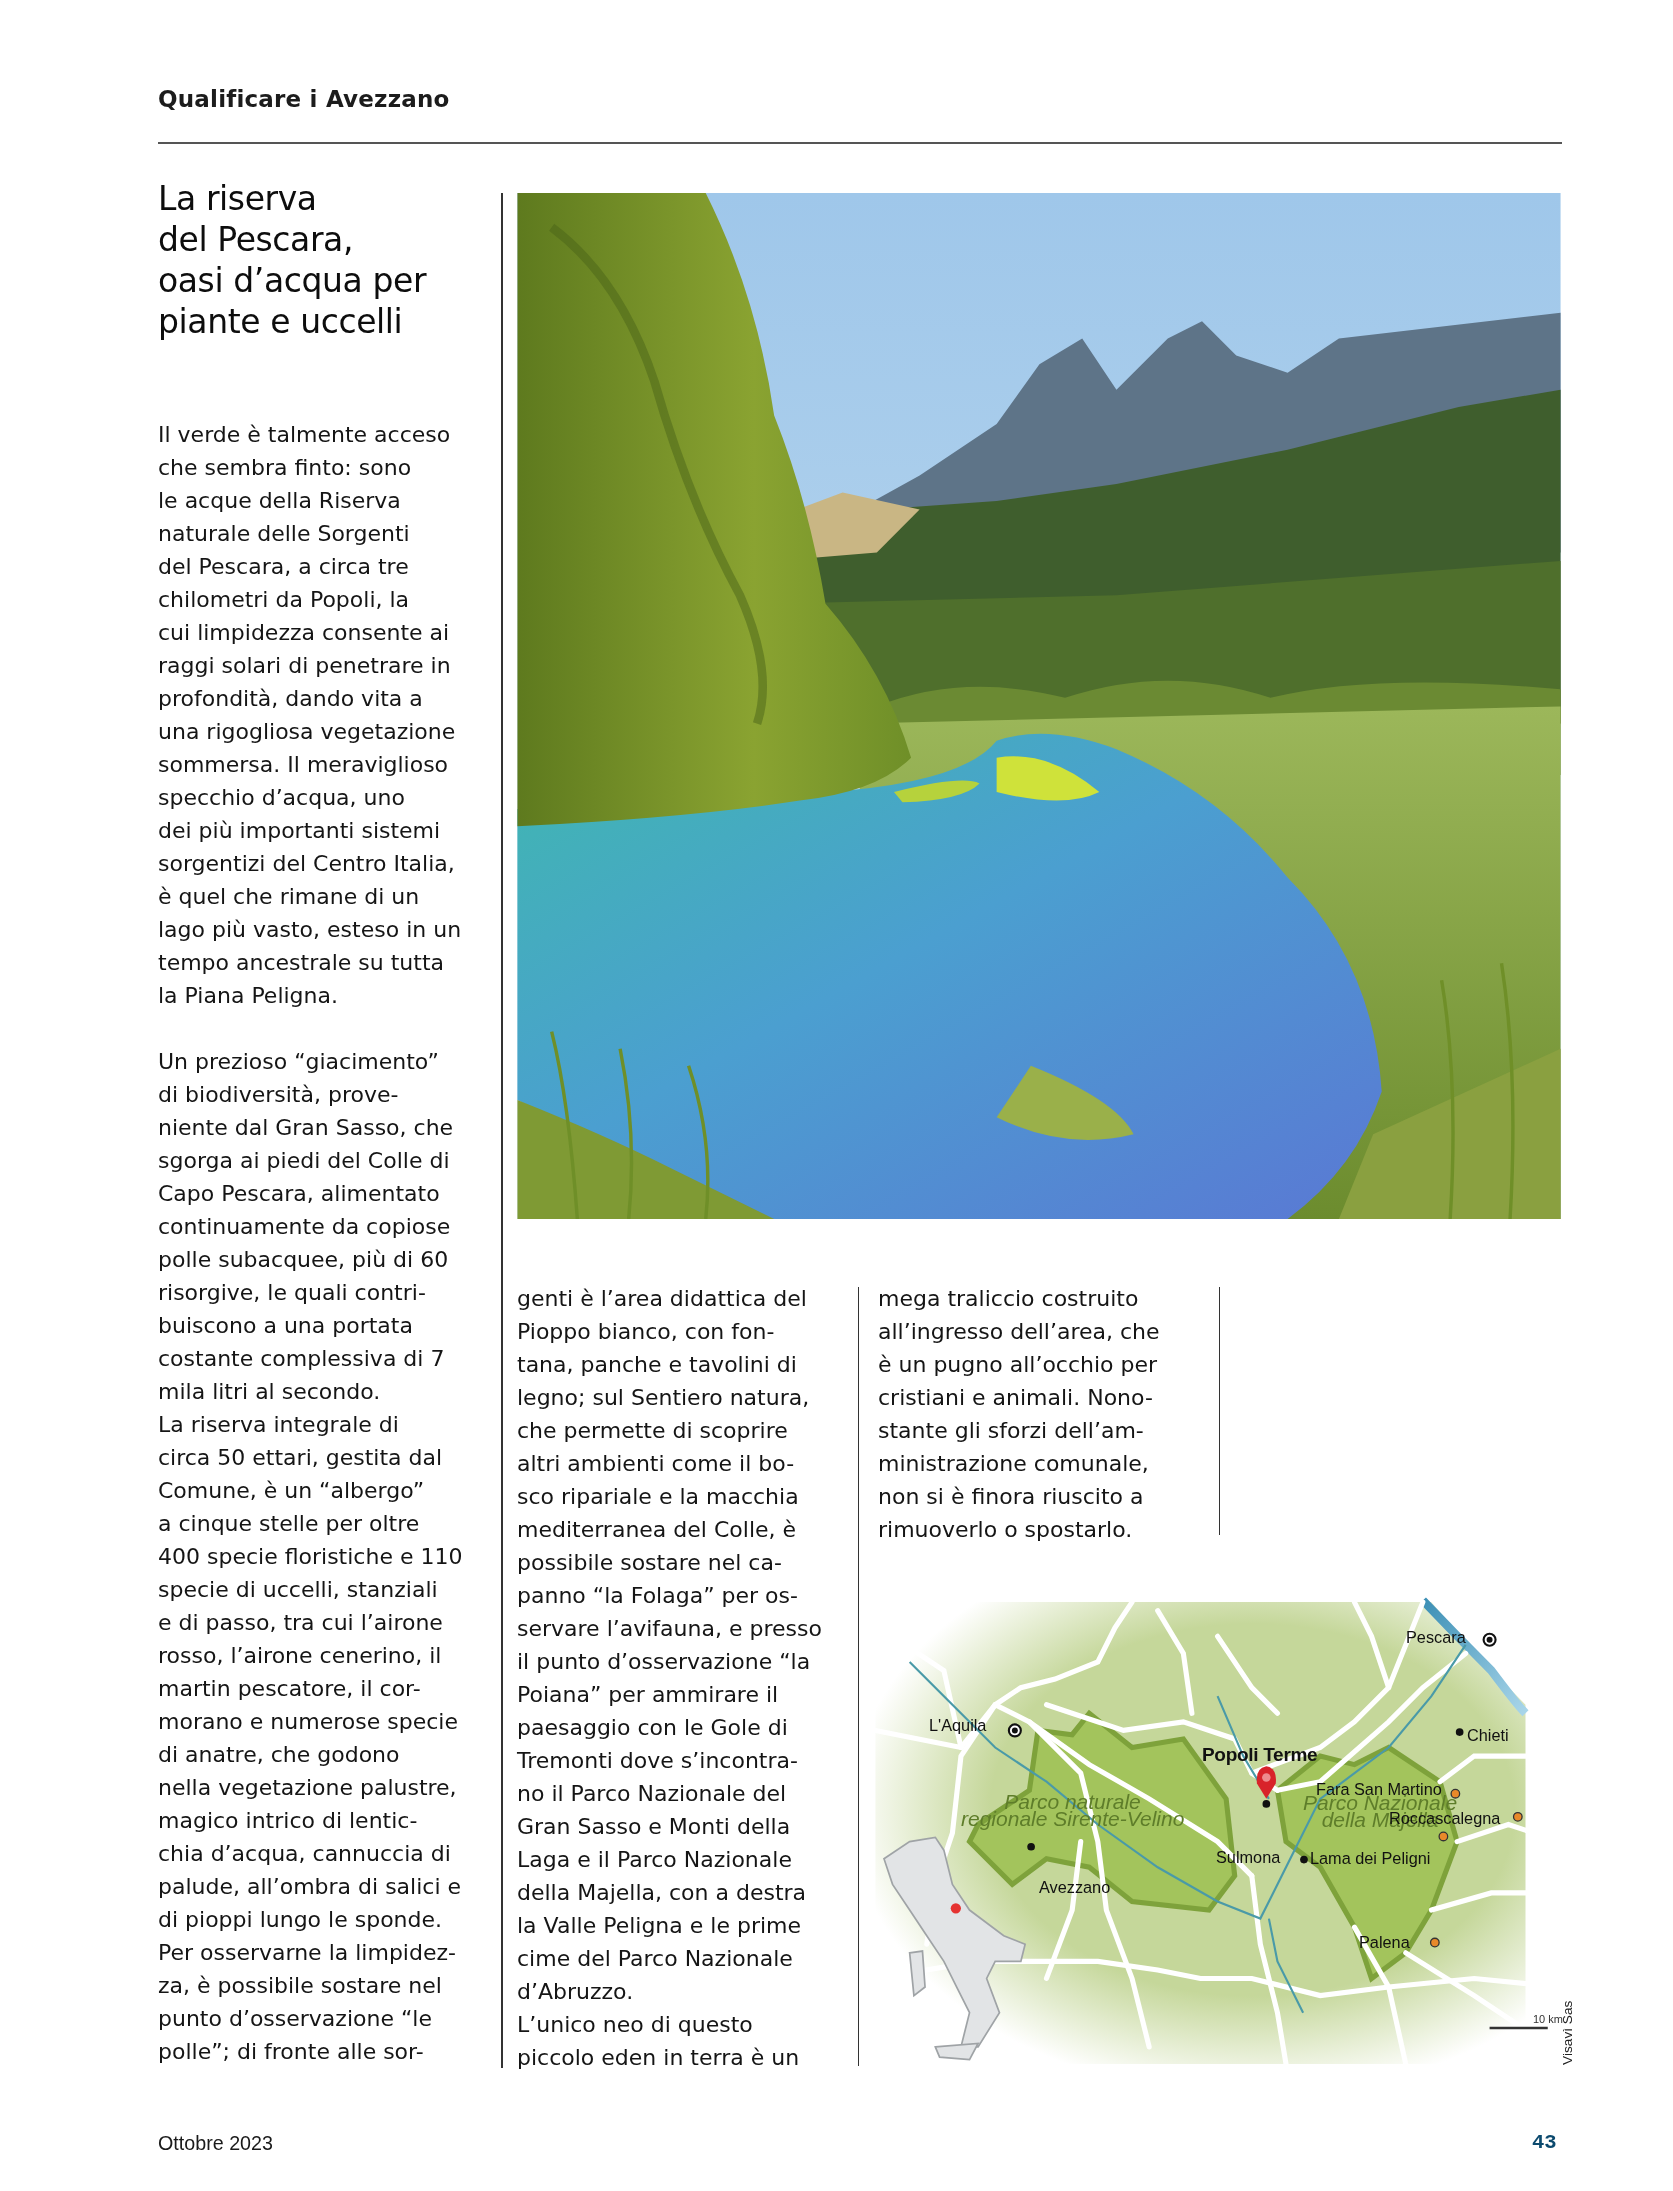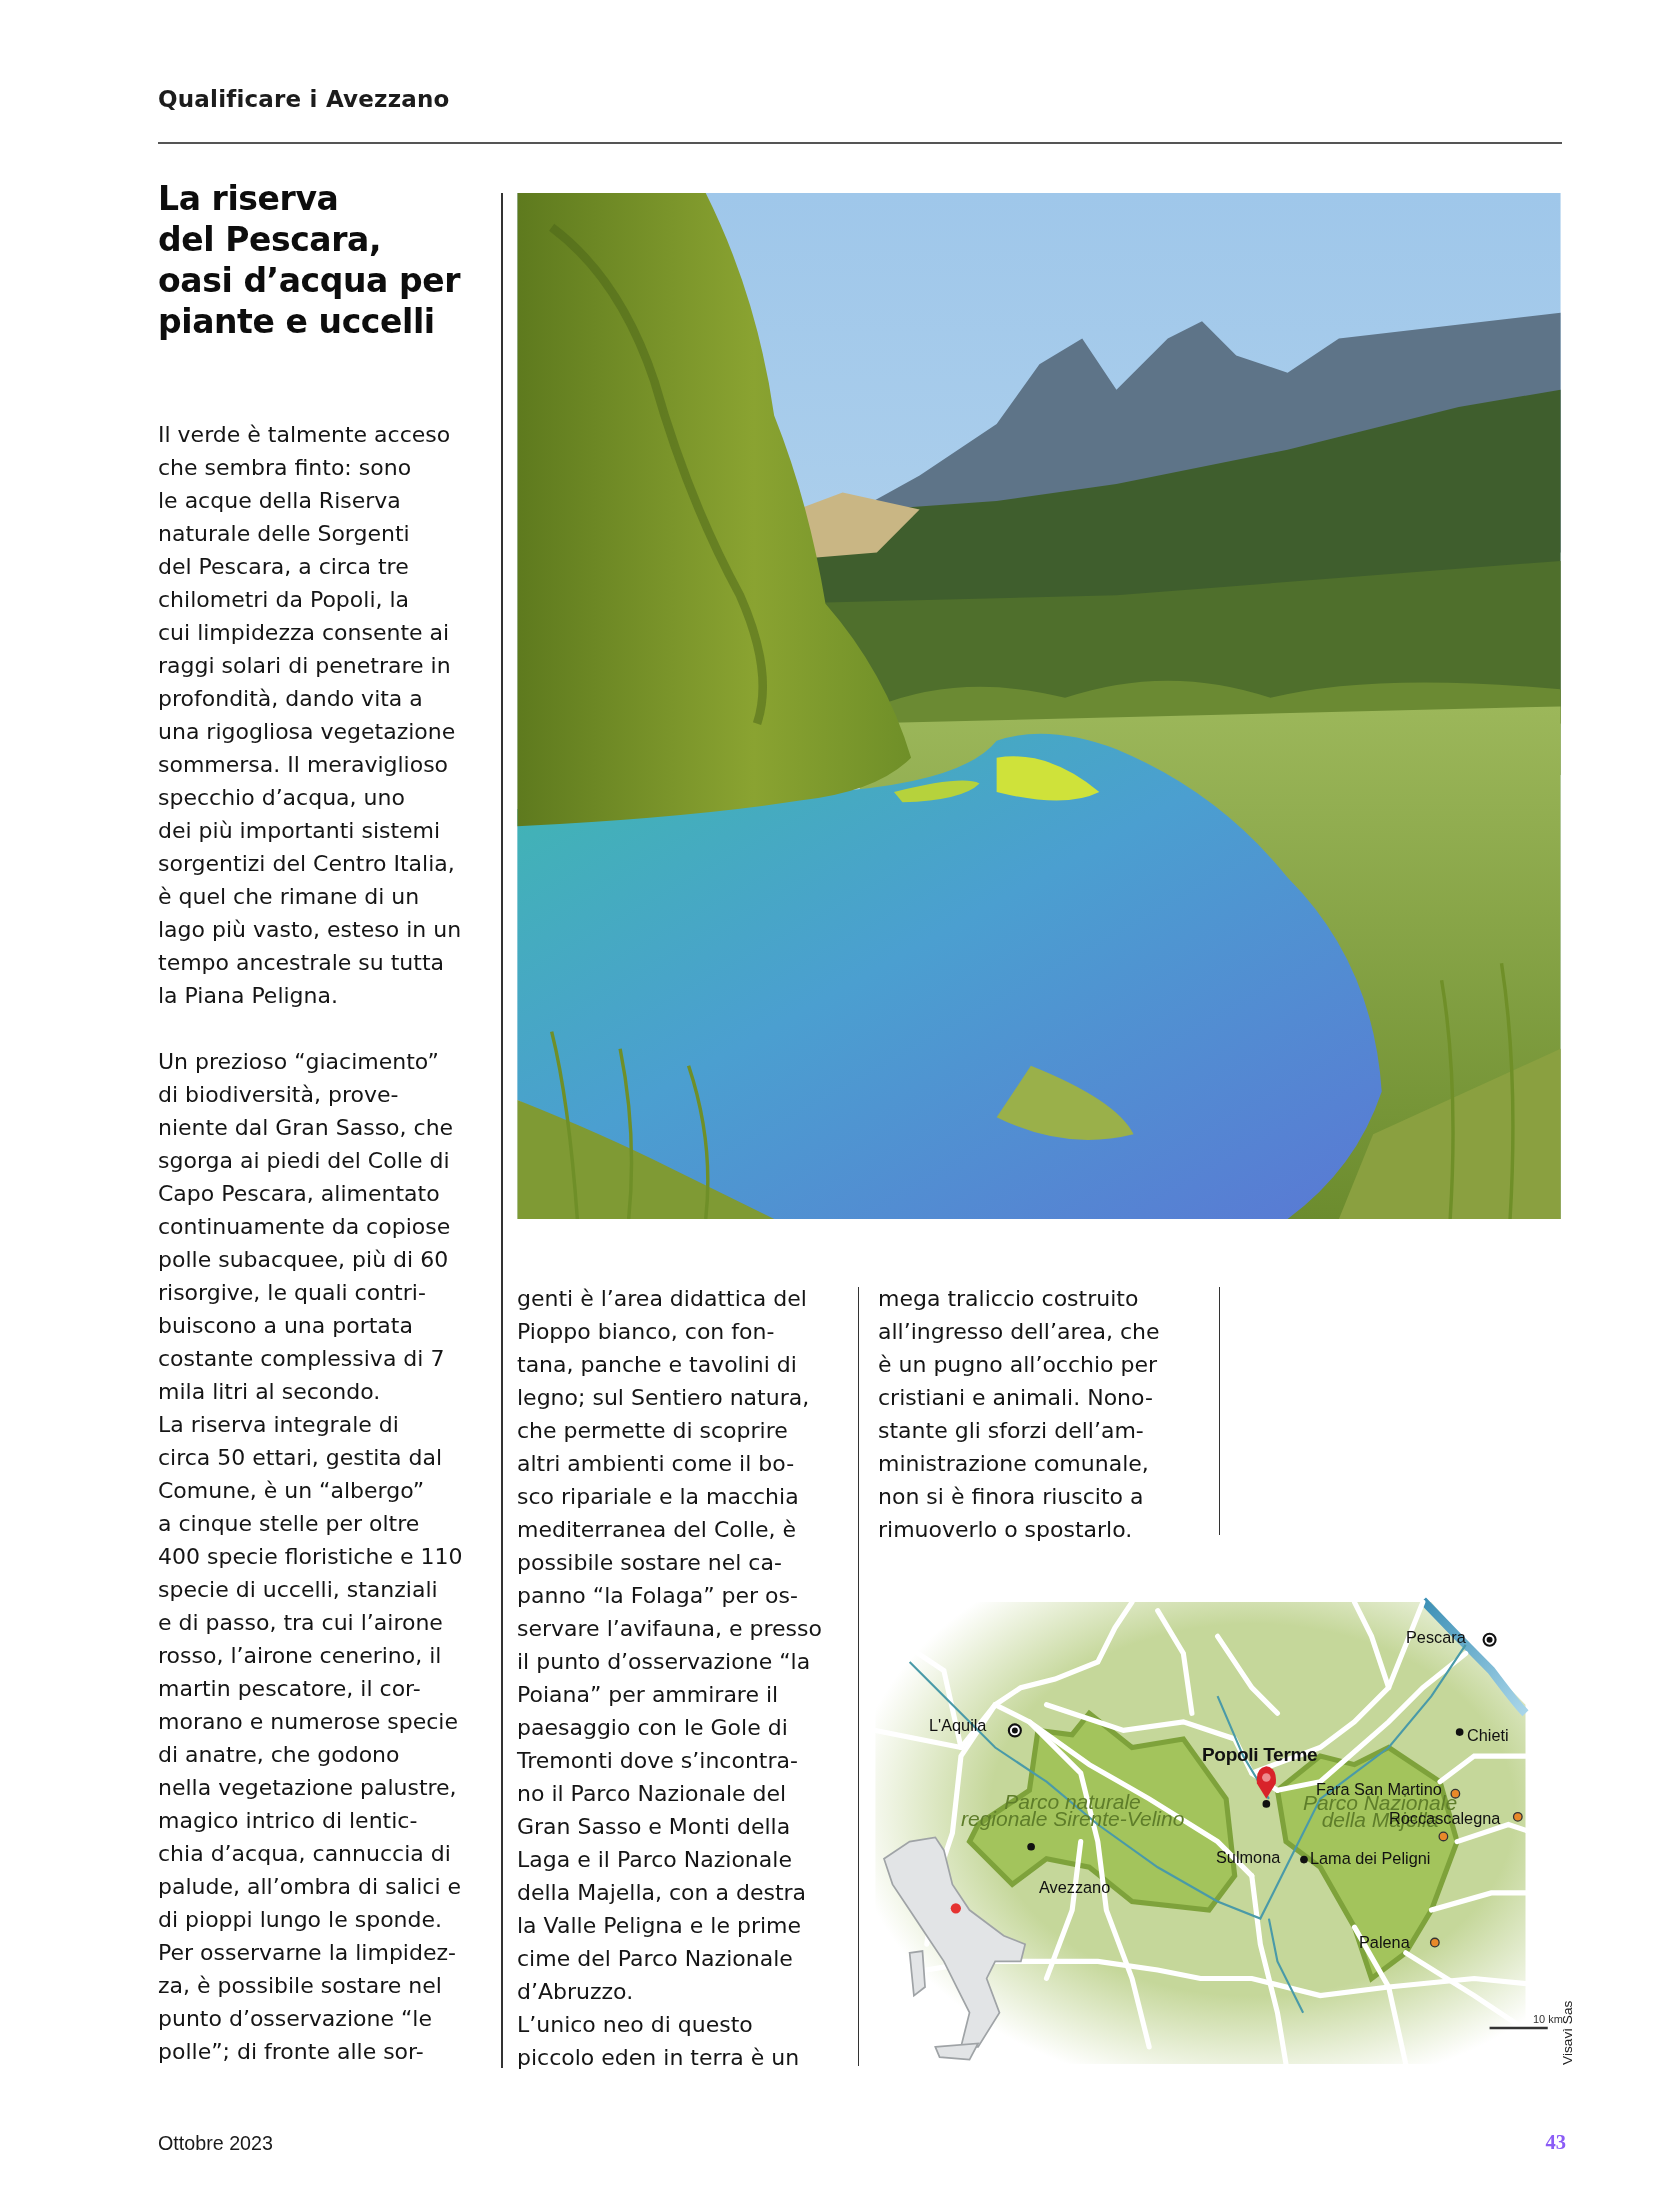--- a/index.html
+++ b/index.html
@@ -4,21 +4,21 @@
 <style>
   html, body { margin: 0; padding: 0; background: #ffffff; }
   body { width: 1674px; height: 2192px; position: relative; overflow: hidden;
          font-family: "DejaVu Sans", sans-serif; color: #1a1a1a; }
 
   .section-label { position: absolute; left: 158px; top: 86px; font-size: 23px; font-weight: bold;
                    letter-spacing: 0.2px; color: #1c1c1c; }
   .header-rule { position: absolute; left: 158px; top: 142px; width: 1404px; height: 1.7px; background: #555; }
 
   .headline { position: absolute; left: 158px; top: 178px; width: 342px; margin: 0;
-              font-family: "DejaVu Sans", sans-serif; font-weight: bold; font-size: 33px;
+              font-family: "DejaVu Sans", sans-serif; font-weight: normal; font-size: 33px;
               line-height: 41px; color: #0d0d0d; letter-spacing: -0.4px; }
 
   .vrule { position: absolute; width: 1.7px; background: #333; }
 
   .col { position: absolute; font-size: 22px; line-height: 33px; color: #151515; }
   .col .line { display: block; white-space: nowrap; }
   .col .gap { display: block; height: 33px; }
 
   .photo { position: absolute; left: 517px; top: 193px; width: 1044px; height: 1026px; overflow: hidden; }
   .photo svg { display: block; }
@@ -27,22 +27,22 @@
   .map svg { display: block; }
   .map-label { position: absolute; font-size: 16.3px; font-family: "Liberation Sans", sans-serif; color: #111; white-space: nowrap; }
   .map-label.big { font-size: 19px; font-weight: bold; letter-spacing: -0.3px; }
   .map-label.park { font-style: italic; color: #5e7d2a; font-size: 21px; line-height: 17px; text-align: center; }
   .map-scale { position: absolute; font-size: 11px; font-family: "Liberation Sans", sans-serif; color: #333; }
   .credit { position: absolute; left: 1560px; top: 2065px; transform: rotate(-90deg); transform-origin: left top;
             font-size: 13.7px; font-family: "Liberation Sans", sans-serif; color: #222; white-space: nowrap; }
 
   .footer-left { position: absolute; left: 158px; top: 2132px; font-size: 19.7px; color: #1a1a1a;
                  font-family: "Liberation Sans", sans-serif; }
-  .footer-right { position: absolute; left: 1532px; top: 2131px; font-size: 20.5px; font-weight: bold; color: #8b5cf6;
-                  font-family: Liberation Serif, serif; width: 34px; text-align: right; }
+  .footer-right { position: absolute; left: 1532px; top: 2131px; font-size: 20.5px; font-weight: bold; color: #0c4a6e;
+                  font-family: Liberation Mono, monospace; width: 34px; }
 </style>
 </head>
 <body>
 
 <div class="section-label">Qualificare i Avezzano</div>
 <div class="header-rule"></div>
 
 <h1 class="headline">
   <span style="display:block">La riserva</span>
   <span style="display:block">del Pescara,</span>

